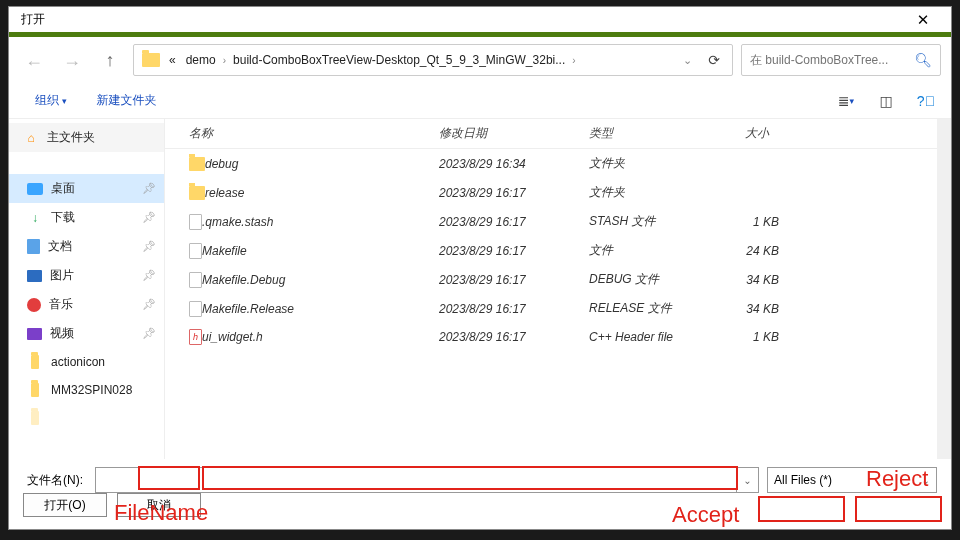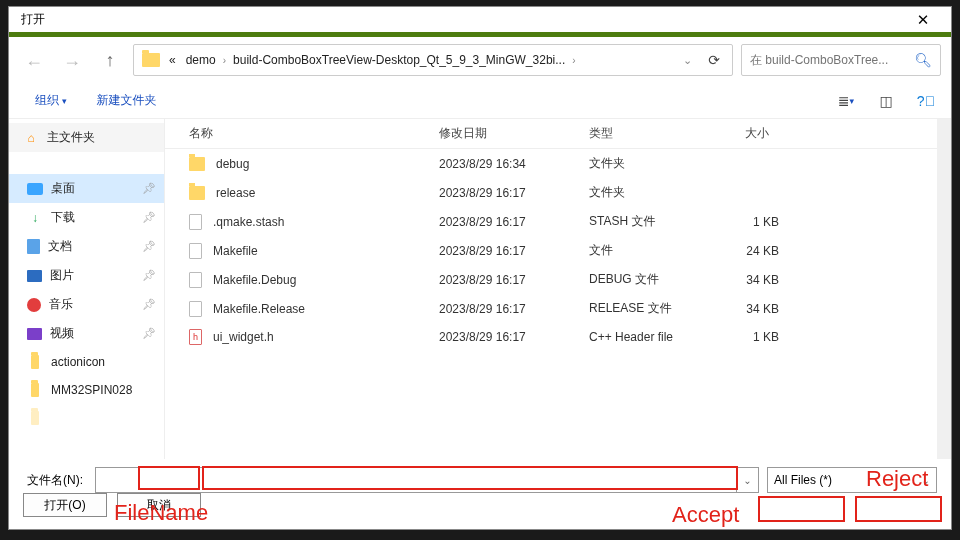--- a/index.html
+++ b/index.html
@@ -39,31 +39,31 @@
 .side-pin { position:absolute; right:8px; color:#999; font-size:11px; }
 .ic { width: 16px; height: 16px; display: inline-flex; align-items: center; justify-content: center; font-size: 12px; }
 .ic-home { color:#ff8c00; }
 .ic-desktop { width:16px; height:12px; background:#3aa5ff; border-radius:2px; }
 .ic-dl { color:#2aa85a; font-weight:bold; }
 .ic-doc { width:13px; height:15px; background:#5aa3e8; border-radius:1px; }
 .ic-pic { width:15px; height:12px; background:#2c6cc0; border-radius:1px; }
 .ic-music { width:14px; height:14px; background:#e23d3d; border-radius:50%; }
 .ic-video { width:15px; height:12px; background:#7b3fc9; border-radius:1px; }
 
-.filelist { flex: 1; display: flex; flex-direction: column; overflow: hidden; }
+.filelist { flex: 1; display: flex; flex-direction: column; overflow: hidden; font-style: italic; }
 .scrollbar-v { width: 14px; background: #f0f0f0; }
 .fl-header { display: flex; padding: 6px 0 6px 24px; border-bottom: 1px solid #eee; font-size: 12px; color: #444; }
 .fl-header > div { padding-right: 10px; }
 .col-name { width: 250px; }
 .col-date { width: 150px; }
 .col-type { width: 120px; }
 .col-size { width: 70px; text-align: right; }
 .fl-rows { flex: 1; overflow-y: auto; }
 .fl-row { display: flex; align-items: center; padding: 6px 0 6px 24px; font-size: 12px; color: #333; cursor: pointer; }
-.fl-row .col-name { display: flex; align-items: center; gap: 11px; }
+.fl-row .col-name { display: flex; align-items: center; gap: 0; }
 .file-ic { width:16px; height:14px; }
 .file-ic.folder { background:#ffd768; border-radius:1px; position:relative; }
 .file-ic.folder::before { content:""; position:absolute; top:-3px; left:0; width:6px; height:3px; background:#ffd768; border-radius:1 1px 0 0;}
 .file-ic.file { width:13px; height:16px; border:1px solid #bbb; border-radius:1px; background:#fff; }
 .file-ic.h { width:13px; height:16px; border:1px solid #d66; border-radius:1px; background:#fff; color:#d33; font-size:9px; text-align:center; line-height:14px; }
 
 .footer { padding: 8px 14px 12px 14px; }
 .fn-row { display: flex; align-items: center; gap: 8px; }
 .fn-label { font-size: 12px; padding: 2px 4px; }
 .fn-input-wrap { flex: 1; display: flex; }

